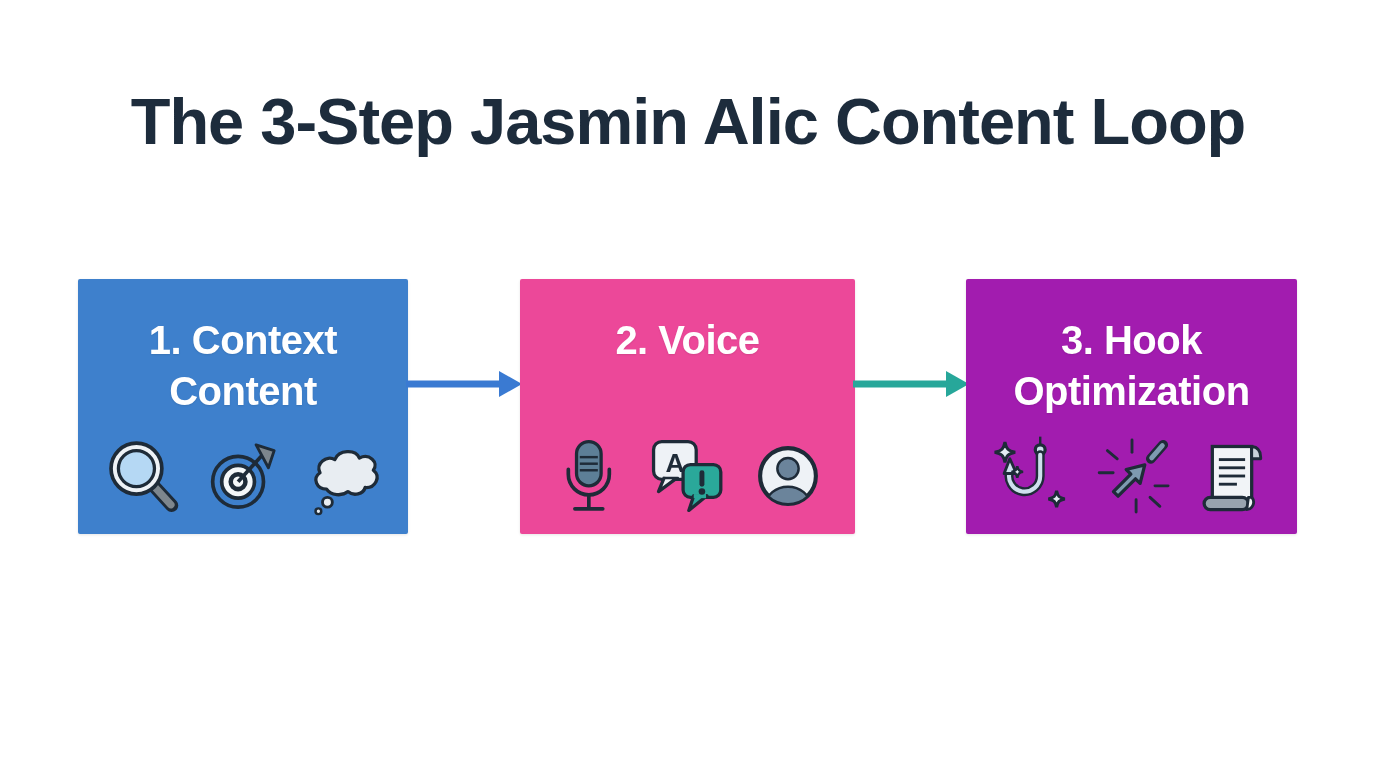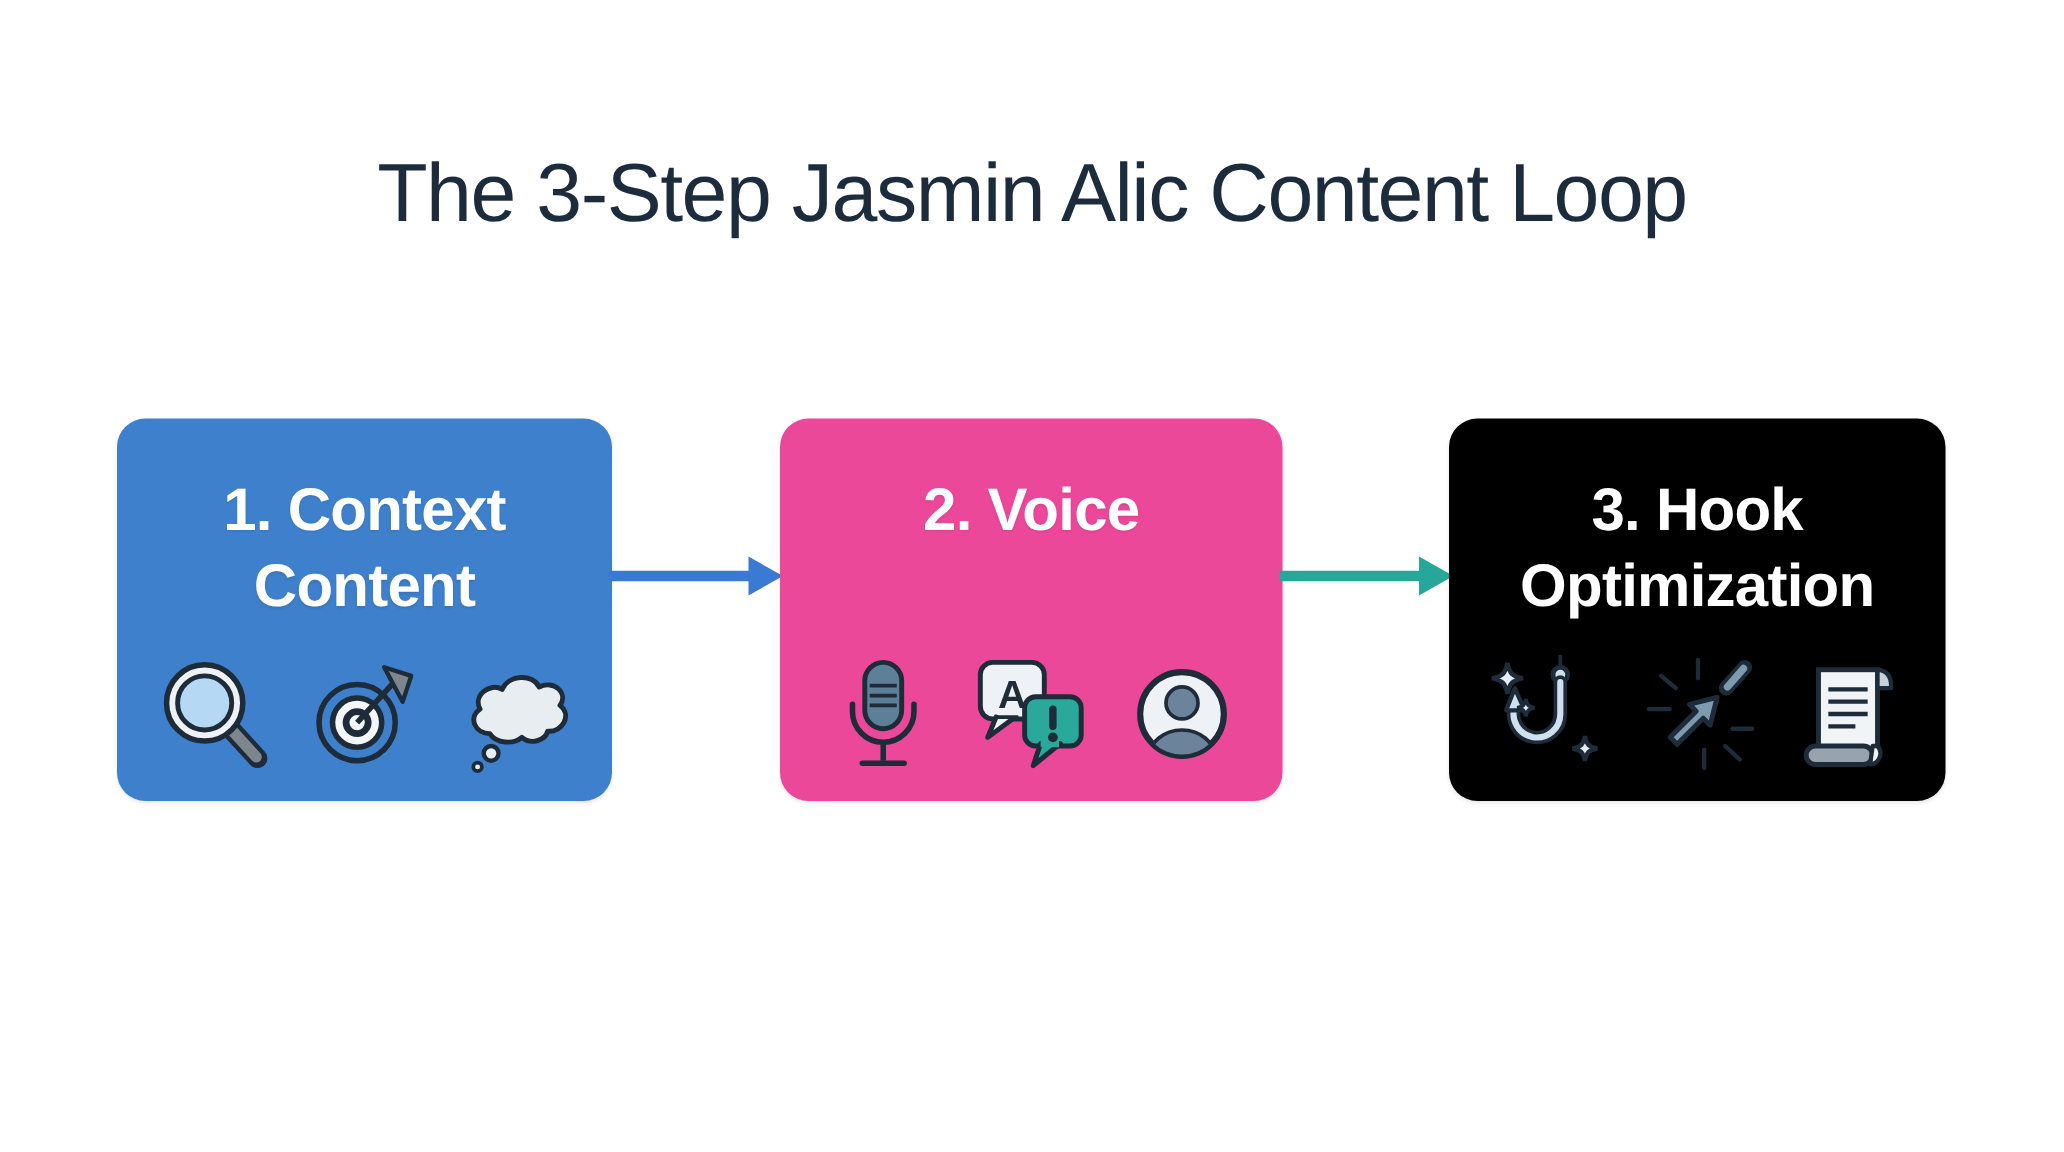--- a/index.html
+++ b/index.html
@@ -8,32 +8,32 @@
     width: 1376px;
     height: 768px;
     background: #ffffff;
     overflow: hidden;
     font-family: "Liberation Sans", sans-serif;
   }
   .title {
     position: absolute;
     left: 0; right: 0;
     top: 84px;
-    margin: 12px;
+    margin: 0;
     text-align: center;
-    font-size: 55px;
-    font-weight: normal;
+    font-size: 65px;
+    font-weight: bold;
     letter-spacing: -1px;
     color: #1d2c3c;
   }
   .step-card {
     position: absolute;
     top: 279px;
     height: 255px;
-    border-radius: 19px;
+    border-radius: 2px;
     color: #ffffff;
     text-align: center;
     box-shadow: 0 1px 3px rgba(0,0,0,0.10);
   }
   .card1 { left: 78px;  width: 330px; }
   .card2 { left: 520px; width: 335px; }
   .card3 { left: 966px; width: 331px; }
   .step-label {
     margin-top: 36px;
     font-size: 40px;
@@ -136,21 +136,21 @@
     </div>
   </section>
 
   <div class="arrow arrow2" style="color: rgb(39, 167, 154);">
     <svg width="116" height="36" viewBox="0 0 116 36">
       <line x1="0" y1="18" x2="96" y2="18" stroke="currentColor" stroke-width="7"></line>
       <polygon points="93,5 116,18 93,31" fill="currentColor"></polygon>
     </svg>
   </div>
 
-  <section class="step-card card3" style="background-color: #000000;">
+  <section class="step-card card3" style="background-color: #a21caf;">
     <div class="step-label">
       <div>3. Hook</div>
       <div>Optimization</div>
     </div>
     <div class="icon-row">
       <svg class="icon" viewBox="0 0 100 100">
         <line x1="60" y1="2" x2="60" y2="11" stroke="#1e2b38" stroke-width="3"></line>
         <circle cx="60" cy="18" r="6" fill="#cfe0ee" stroke="#1e2b38" stroke-width="4"></circle>
         <path d="M60 24 L60 50 A19 19 0 1 1 23 44" fill="none" stroke="#1e2b38" stroke-width="11" stroke-linecap="round"></path>
         <path d="M60 24 L60 50 A19 19 0 1 1 23 44" fill="none" stroke="#cfe0ee" stroke-width="5" stroke-linecap="round"></path>

